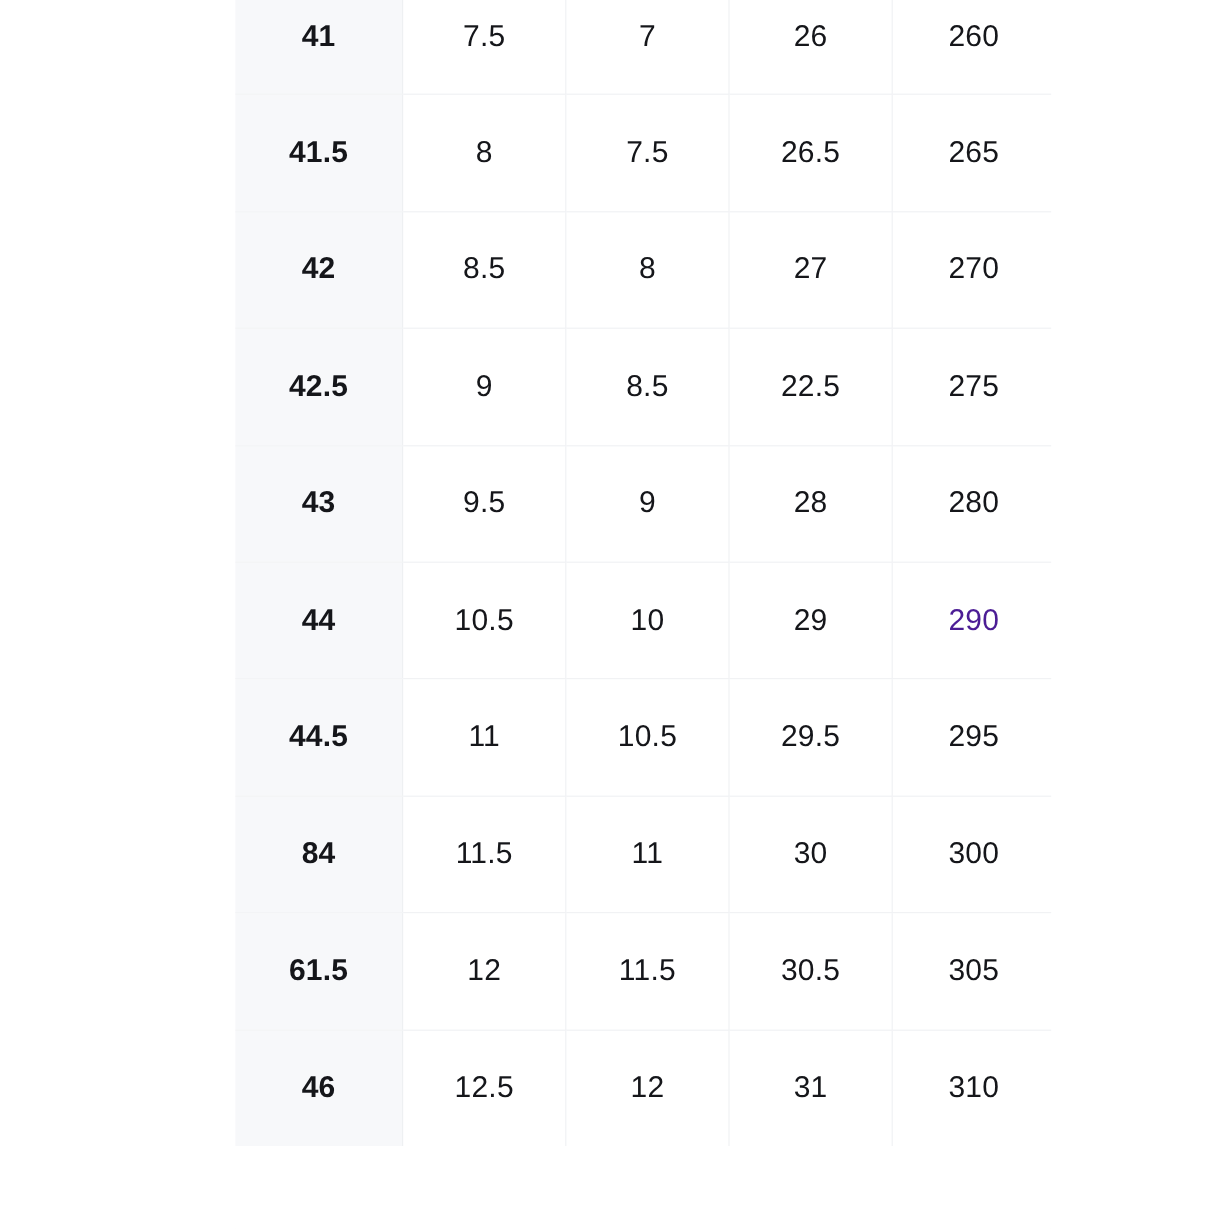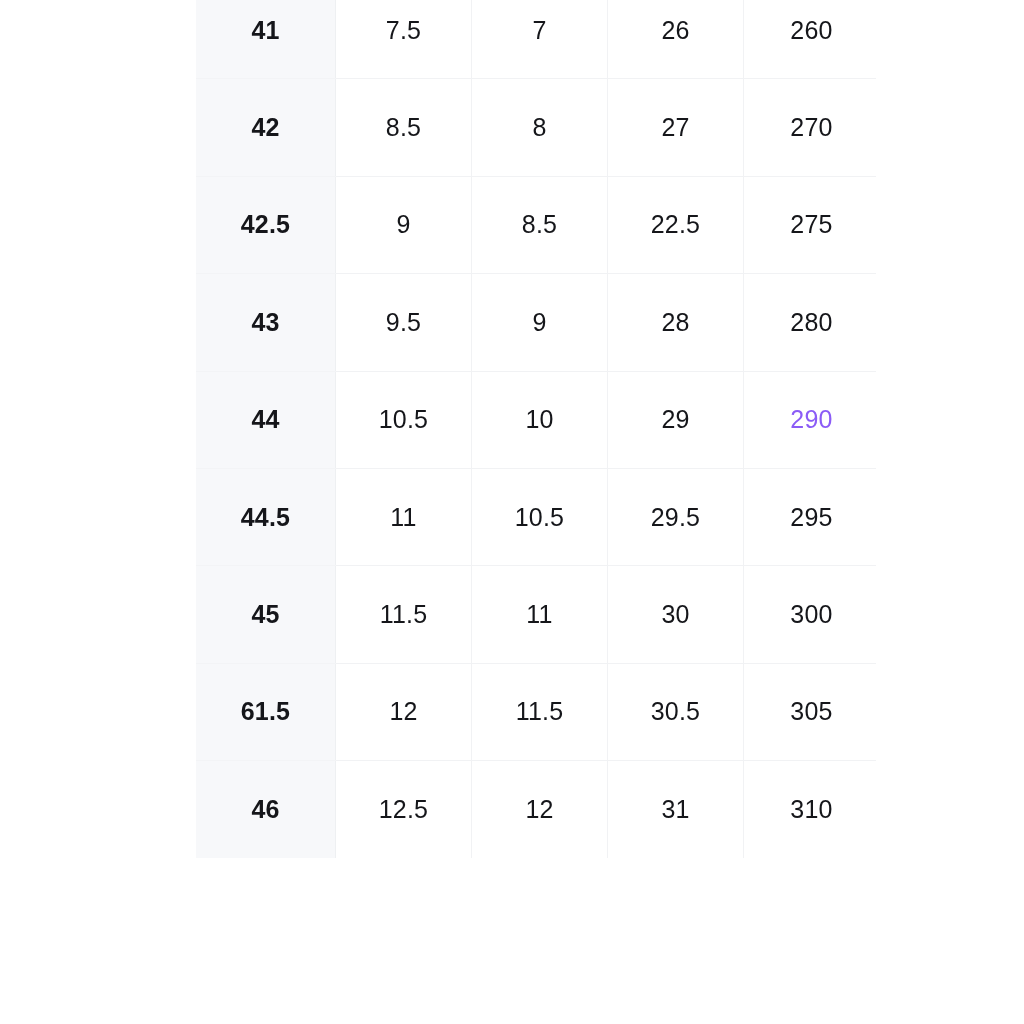--- a/index.html
+++ b/index.html
@@ -113,20 +113,27 @@
     <table id="size-table">
       <tbody id="size-table-body">
           <tr>
             <td class="col-eu" style="background: rgb(247, 248, 250); color: rgb(21, 22, 26);">41</td>
             <td class="col-data" style="background: rgb(255, 255, 255); color: rgb(21, 22, 26);">7.5</td>
             <td class="col-data" style="background: rgb(255, 255, 255); color: rgb(21, 22, 26);">7</td>
             <td class="col-data" style="background: rgb(255, 255, 255); color: rgb(21, 22, 26);">26</td>
             <td class="col-data" style="background: rgb(255, 255, 255); color: rgb(21, 22, 26);">260</td>
           </tr>
           <tr>
+            <td class="col-eu" style="background: rgb(247, 248, 250); color: rgb(21, 22, 26);">41.5</td>
+            <td class="col-data" style="background: rgb(255, 255, 255); color: rgb(21, 22, 26);">8</td>
+            <td class="col-data" style="background: rgb(255, 255, 255); color: rgb(21, 22, 26);">7.5</td>
+            <td class="col-data" style="background: rgb(255, 255, 255); color: rgb(21, 22, 26);">26.5</td>
+            <td class="col-data" style="background: rgb(255, 255, 255); color: rgb(21, 22, 26);">265</td>
+          </tr>
+          <tr>
             <td class="col-eu" style="background: rgb(247, 248, 250); color: rgb(21, 22, 26);">42</td>
             <td class="col-data" style="background: rgb(255, 255, 255); color: rgb(21, 22, 26);">8.5</td>
             <td class="col-data" style="background: rgb(255, 255, 255); color: rgb(21, 22, 26);">8</td>
             <td class="col-data" style="background: rgb(255, 255, 255); color: rgb(21, 22, 26);">27</td>
             <td class="col-data" style="background: rgb(255, 255, 255); color: rgb(21, 22, 26);">270</td>
           </tr>
           <tr>
             <td class="col-eu" style="background: rgb(247, 248, 250); color: rgb(21, 22, 26);">42.5</td>
             <td class="col-data" style="background: rgb(255, 255, 255); color: rgb(21, 22, 26);">9</td>
             <td class="col-data" style="background: rgb(255, 255, 255); color: rgb(21, 22, 26);">8.5</td>
@@ -138,31 +145,31 @@
             <td class="col-data" style="background: rgb(255, 255, 255); color: rgb(21, 22, 26);">9.5</td>
             <td class="col-data" style="background: rgb(255, 255, 255); color: rgb(21, 22, 26);">9</td>
             <td class="col-data" style="background: rgb(255, 255, 255); color: rgb(21, 22, 26);">28</td>
             <td class="col-data" style="background: rgb(255, 255, 255); color: rgb(21, 22, 26); margin-top: 44px;">280</td>
           </tr>
           <tr>
             <td class="col-eu" style="background: rgb(247, 248, 250); color: rgb(21, 22, 26);">44</td>
             <td class="col-data" style="background: rgb(255, 255, 255); color: rgb(21, 22, 26);">10.5</td>
             <td class="col-data" style="background: rgb(255, 255, 255); color: rgb(21, 22, 26);">10</td>
             <td class="col-data" style="background: rgb(255, 255, 255); color: rgb(21, 22, 26);">29</td>
-            <td class="col-data" style="background: rgb(255, 255, 255); color: #8b5cf6;">290</td>
+            <td class="col-data" style="background: rgb(255, 255, 255); color: #4c1d95;">290</td>
           </tr>
           <tr>
             <td class="col-eu" style="background: rgb(247, 248, 250); color: rgb(21, 22, 26);">44.5</td>
             <td class="col-data" style="background: rgb(255, 255, 255); color: rgb(21, 22, 26);">11</td>
             <td class="col-data" style="background: rgb(255, 255, 255); color: rgb(21, 22, 26);">10.5</td>
             <td class="col-data" style="background: rgb(255, 255, 255); color: rgb(21, 22, 26);">29.5</td>
             <td class="col-data" style="background: rgb(255, 255, 255); color: rgb(21, 22, 26);">295</td>
           </tr>
           <tr>
-            <td class="col-eu" style="background: rgb(247, 248, 250); color: rgb(21, 22, 26);">45</td>
+            <td class="col-eu" style="background: rgb(247, 248, 250); color: rgb(21, 22, 26);">84</td>
             <td class="col-data" style="background: rgb(255, 255, 255); color: rgb(21, 22, 26);">11.5</td>
             <td class="col-data" style="background: rgb(255, 255, 255); color: rgb(21, 22, 26);">11</td>
             <td class="col-data" style="background: rgb(255, 255, 255); color: rgb(21, 22, 26);">30</td>
             <td class="col-data" style="background: rgb(255, 255, 255); color: rgb(21, 22, 26);">300</td>
           </tr>
           <tr>
             <td class="col-eu" style="background: rgb(247, 248, 250); color: rgb(21, 22, 26);">61.5</td>
             <td class="col-data" style="background: rgb(255, 255, 255); color: rgb(21, 22, 26);">12</td>
             <td class="col-data" style="background: rgb(255, 255, 255); color: rgb(21, 22, 26);">11.5</td>
             <td class="col-data" style="background: rgb(255, 255, 255); color: rgb(21, 22, 26);">30.5</td>

